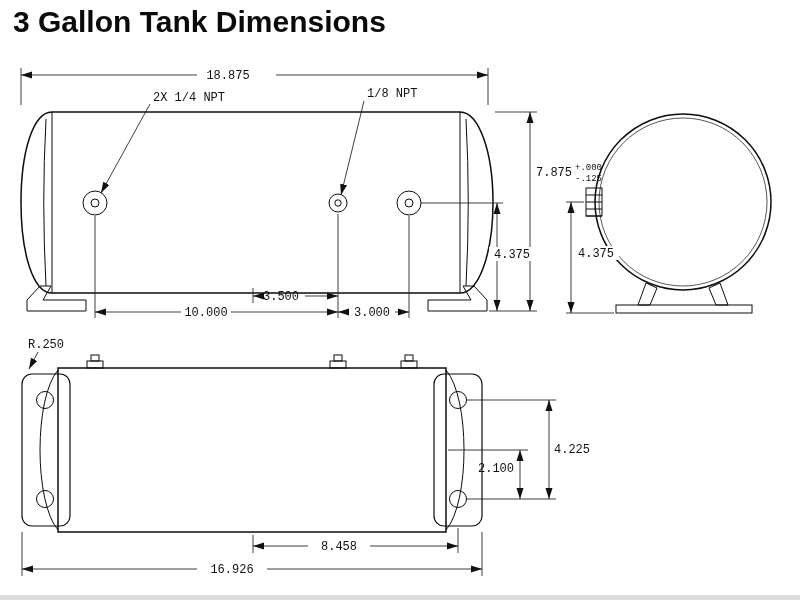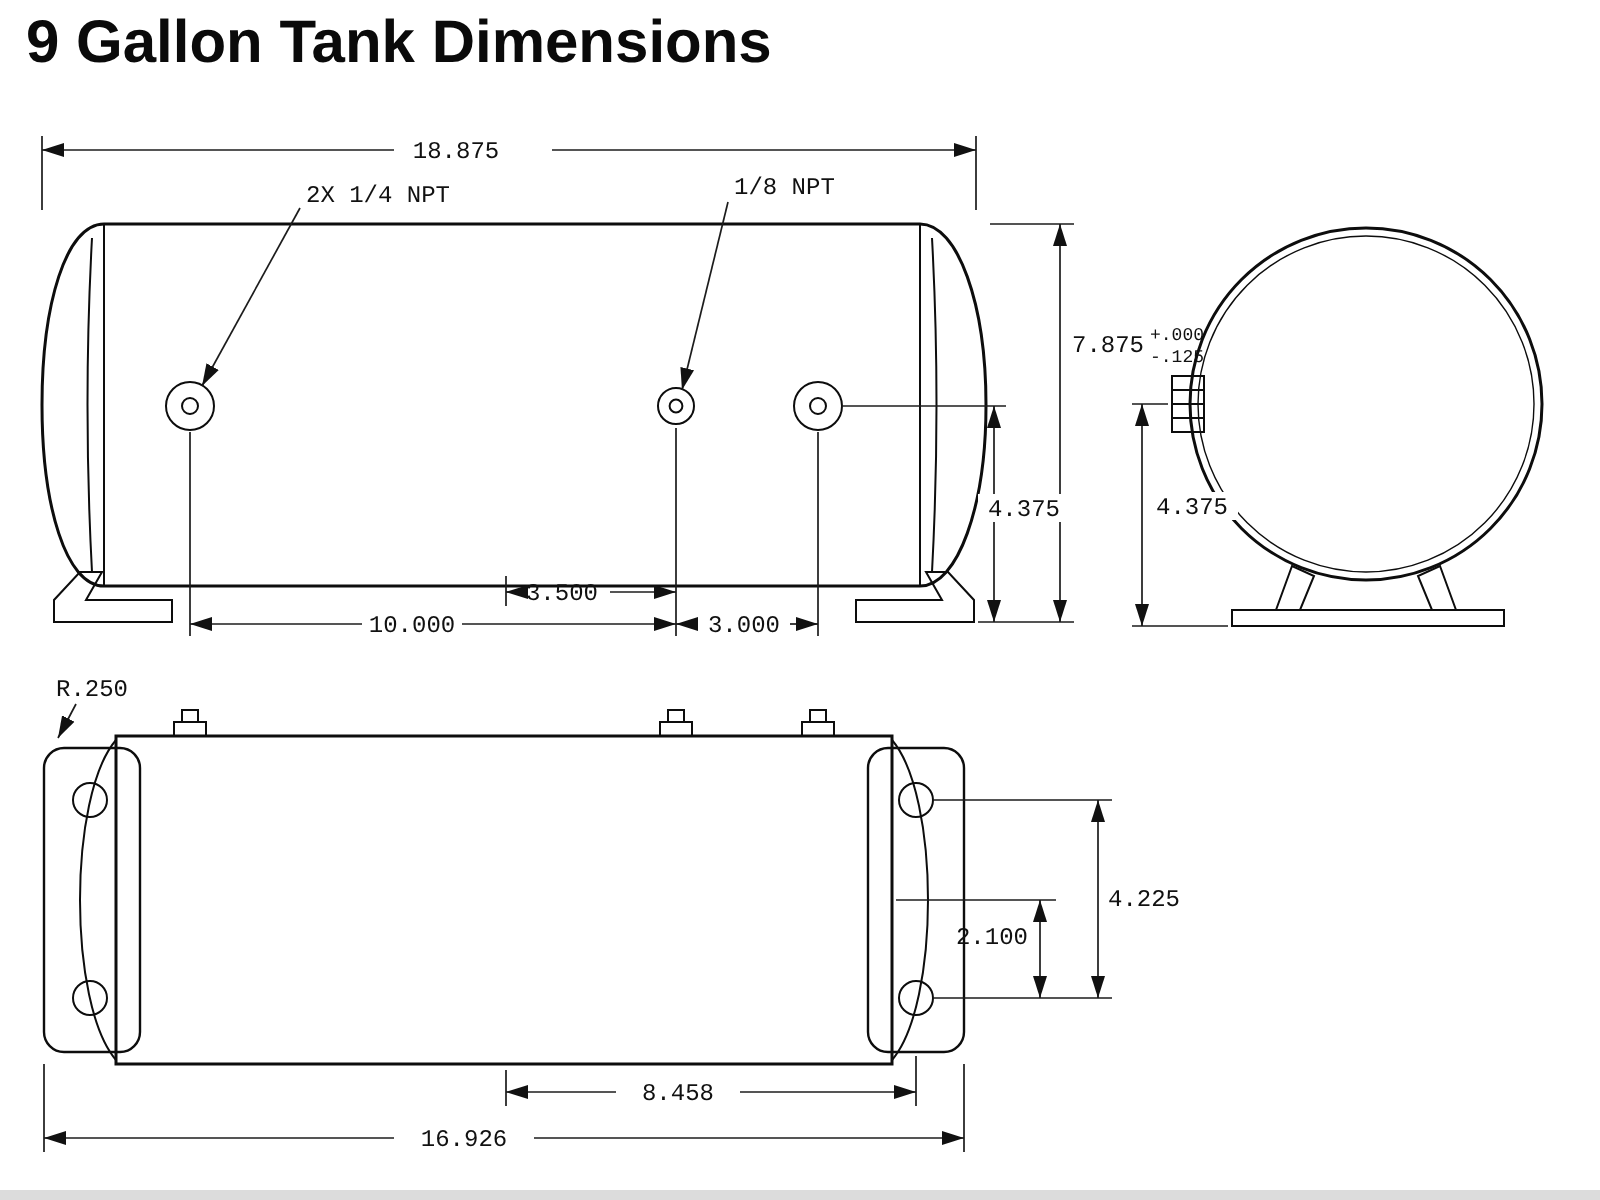--- a/index.html
+++ b/index.html
@@ -12,21 +12,21 @@
   text.tol{font-size:9px;}
   .obj{stroke:#0d0d0d;fill:none;stroke-width:1.5;}
   .obj2{stroke:#0d0d0d;fill:none;stroke-width:1;}
   .dim{stroke:#1c1c1c;fill:none;stroke-width:0.85;}
   .mask{fill:#ffffff;stroke:none;}
 </style>
 </head>
 <body>
 
 <div class="page">
-  <div class="title">9 Gallon Tank Dimensions</div>
+  <div class="title">3 Gallon Tank Dimensions</div>
 
   <svg width="800" height="600" viewBox="0 0 800 600">
     <defs>
       <marker id="arw" markerUnits="userSpaceOnUse" markerWidth="12" markerHeight="9" refX="11" refY="4.5" orient="auto-start-reverse">
         <path d="M0,1 L11,4.5 L0,8 Z" fill="#111"></path>
       </marker>
     </defs>
 
     <g>
       <path class="obj" d="M 52,112 H 460 C 479,112 493,152 493,202.5 C 493,253 479,293 460,293 H 52 C 33,293 21,253 21,202.5 C 21,152 33,112 52,112 Z"></path>

